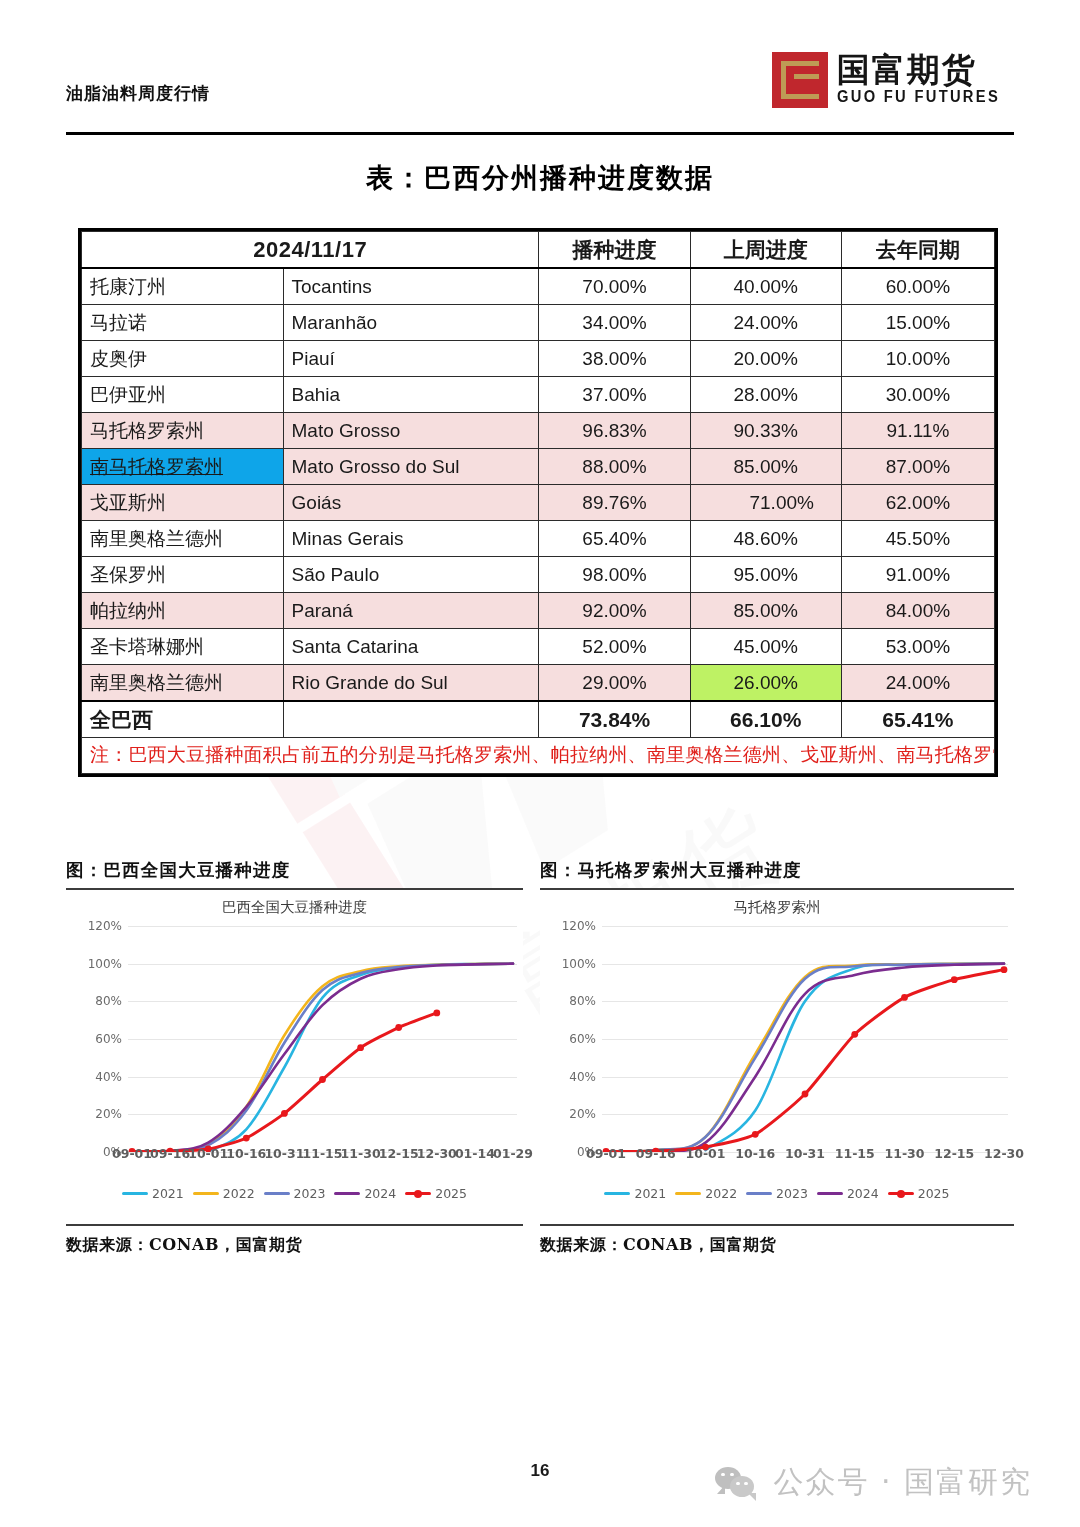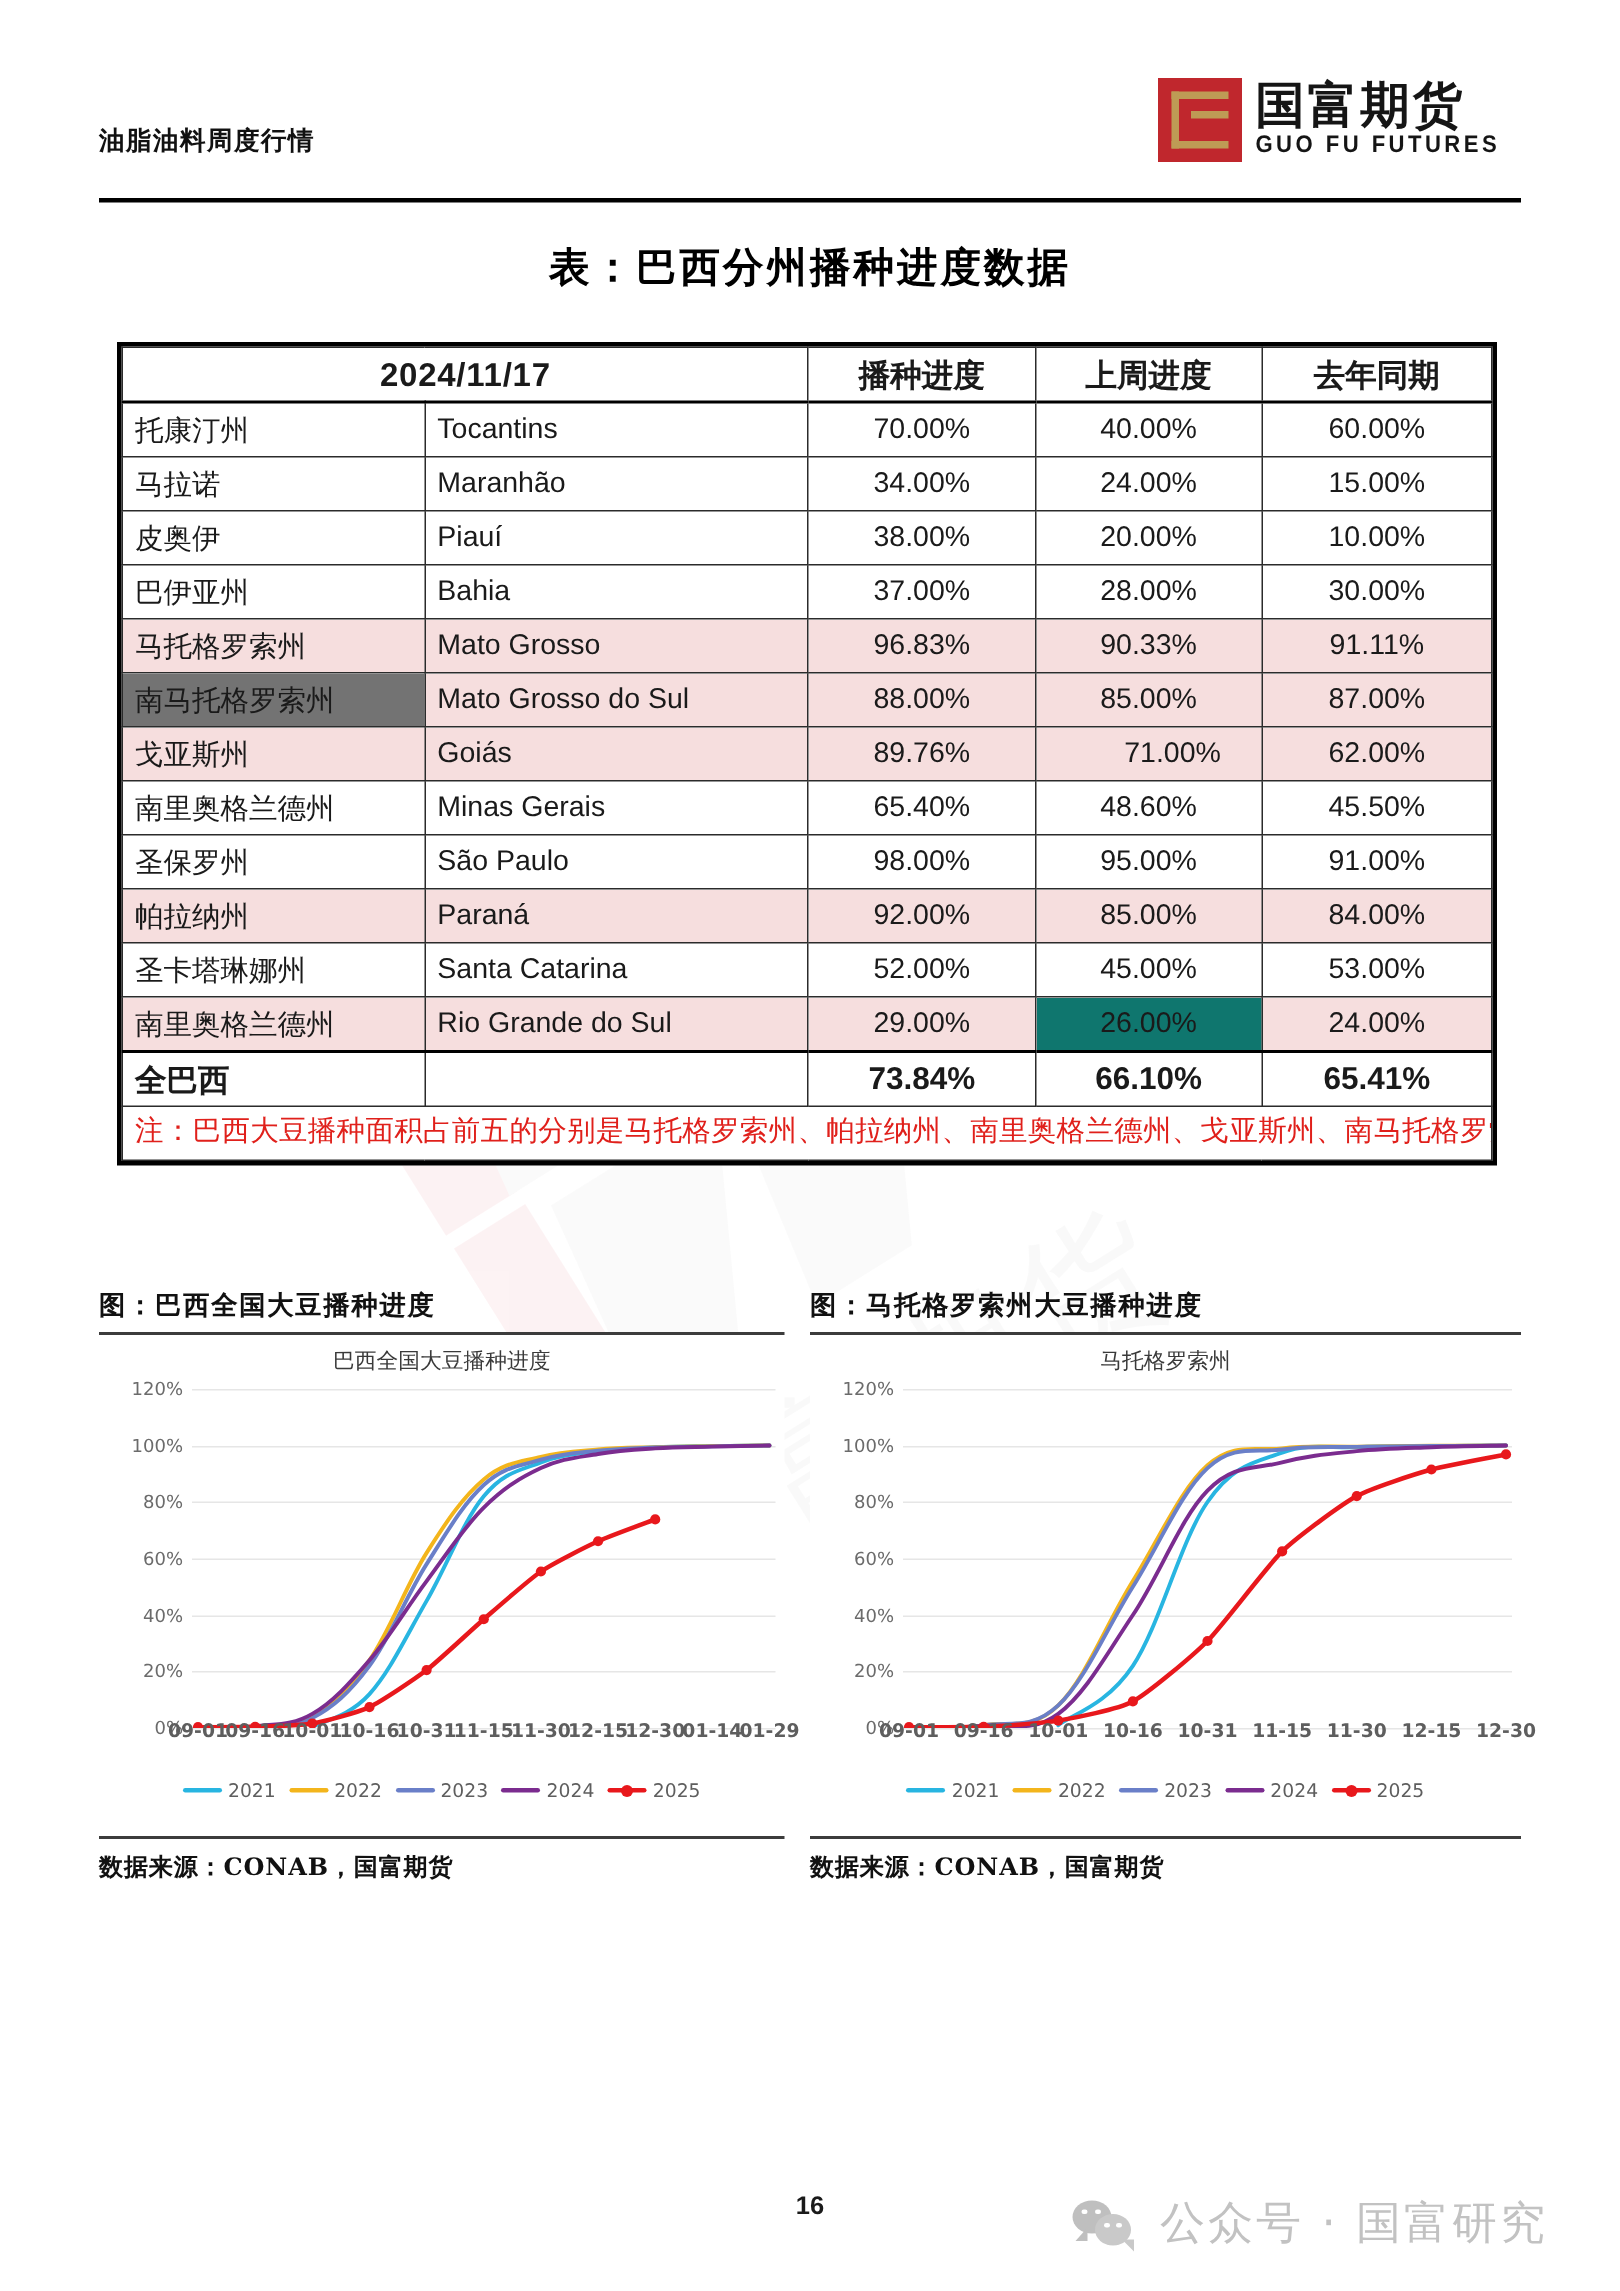--- a/index.html
+++ b/index.html
@@ -393,21 +393,21 @@
           <td class="col-num3">30.00%</td>
         </tr>
         <tr class="hl">
           <td class="col-cn" style="background: rgb(246, 222, 222);">马托格罗索州</td>
           <td class="col-en" style="background: rgb(246, 222, 222);">Mato Grosso</td>
           <td class="col-num" style="background: rgb(246, 222, 222);">96.83%</td>
           <td class="col-num" style="background: rgb(246, 222, 222);">90.33%</td>
           <td class="col-num3" style="background: rgb(246, 222, 222);">91.11%</td>
         </tr>
         <tr class="hl">
-          <td class="col-cn" style="background: #737373;">南马托格罗索州</td>
+          <td class="col-cn" style="background: #0ea5e9; text-decoration: underline;">南马托格罗索州</td>
           <td class="col-en" style="background: rgb(246, 222, 222);">Mato Grosso do Sul</td>
           <td class="col-num" style="background: rgb(246, 222, 222);">88.00%</td>
           <td class="col-num" style="background: rgb(246, 222, 222);">85.00%</td>
           <td class="col-num3" style="background: rgb(246, 222, 222);">87.00%</td>
         </tr>
         <tr class="hl">
           <td class="col-cn" style="background: rgb(246, 222, 222);">戈亚斯州</td>
           <td class="col-en" style="background: rgb(246, 222, 222);">Goiás</td>
           <td class="col-num" style="background: rgb(246, 222, 222);">89.76%</td>
           <td class="col-num" style="background: rgb(246, 222, 222); padding-left: 40px;">71.00%</td>
@@ -438,21 +438,21 @@
           <td class="col-cn">圣卡塔琳娜州</td>
           <td class="col-en">Santa Catarina</td>
           <td class="col-num">52.00%</td>
           <td class="col-num">45.00%</td>
           <td class="col-num3">53.00%</td>
         </tr>
         <tr class="hl">
           <td class="col-cn" style="background: rgb(246, 222, 222);">南里奥格兰德州</td>
           <td class="col-en" style="background: rgb(246, 222, 222);">Rio Grande do Sul</td>
           <td class="col-num" style="background: rgb(246, 222, 222);">29.00%</td>
-          <td class="col-num" style="background: #0f766e;">26.00%</td>
+          <td class="col-num" style="background: #bef264;">26.00%</td>
           <td class="col-num3" style="background: rgb(246, 222, 222);">24.00%</td>
         </tr>
         <tr class="total">
           <td class="col-cn">全巴西</td>
           <td class="col-en"></td>
           <td class="col-num">73.84%</td>
           <td class="col-num">66.10%</td>
           <td class="col-num3">65.41%</td>
         </tr>
         <tr class="note-row">

